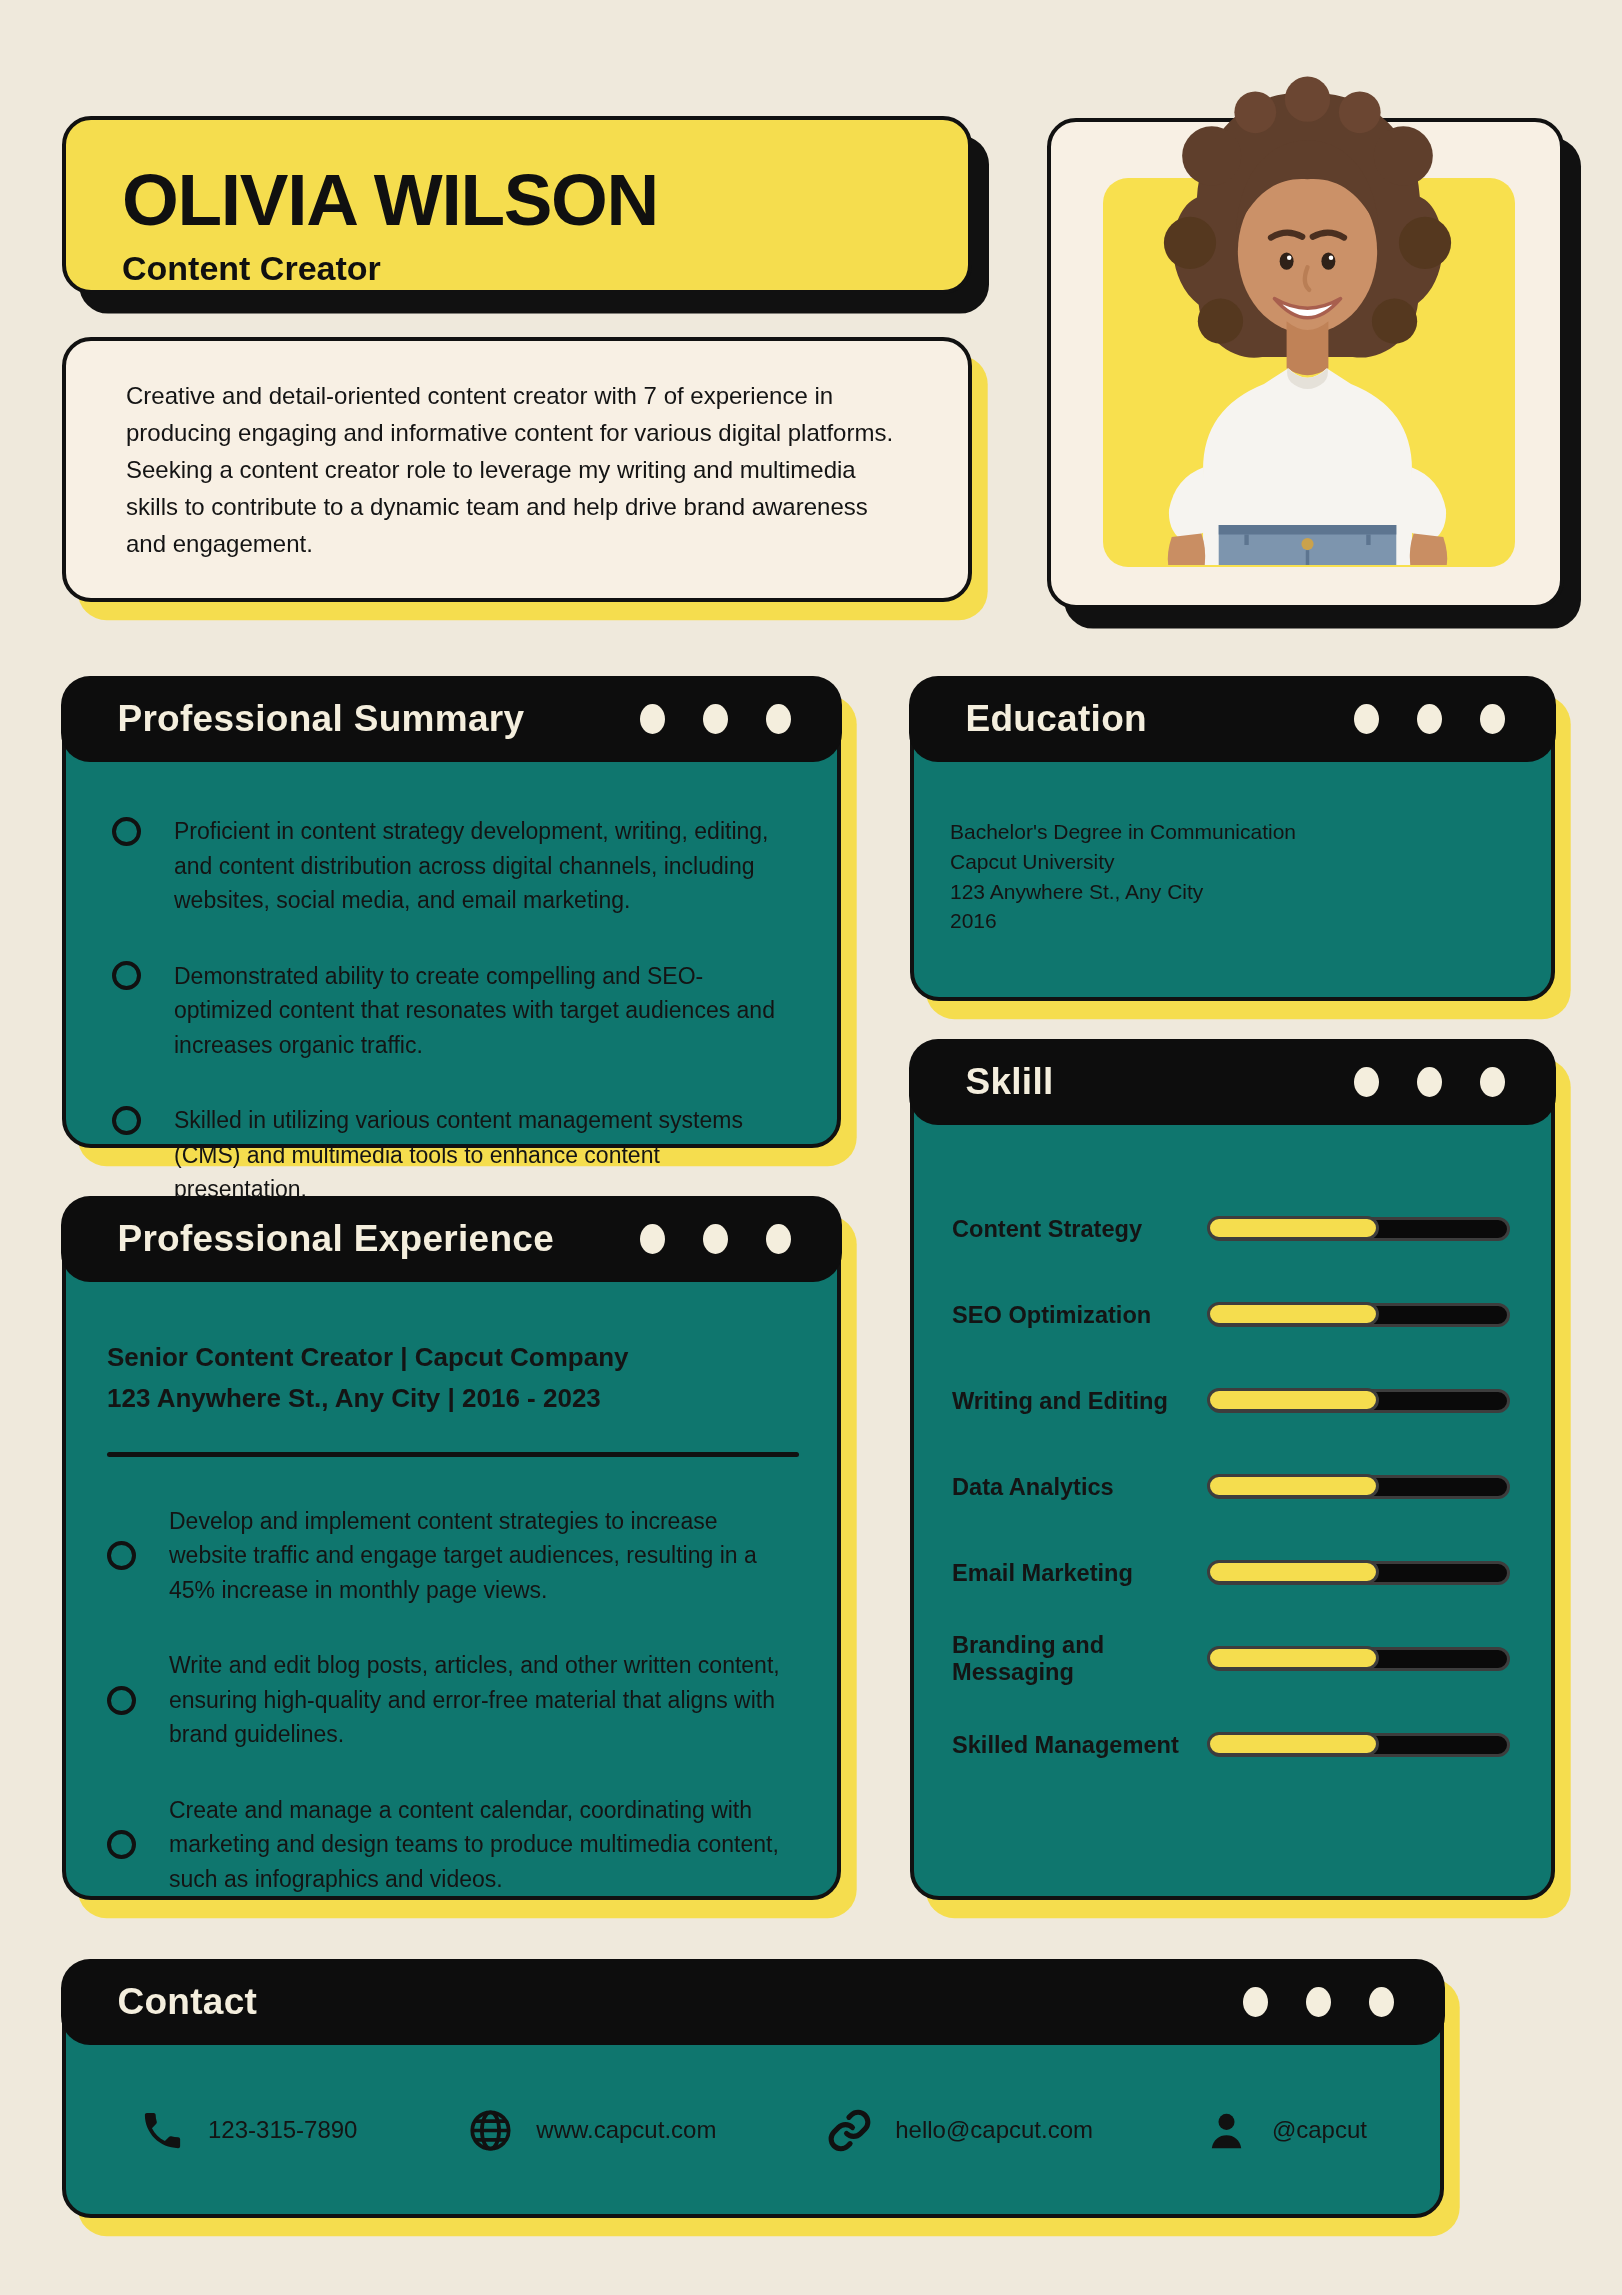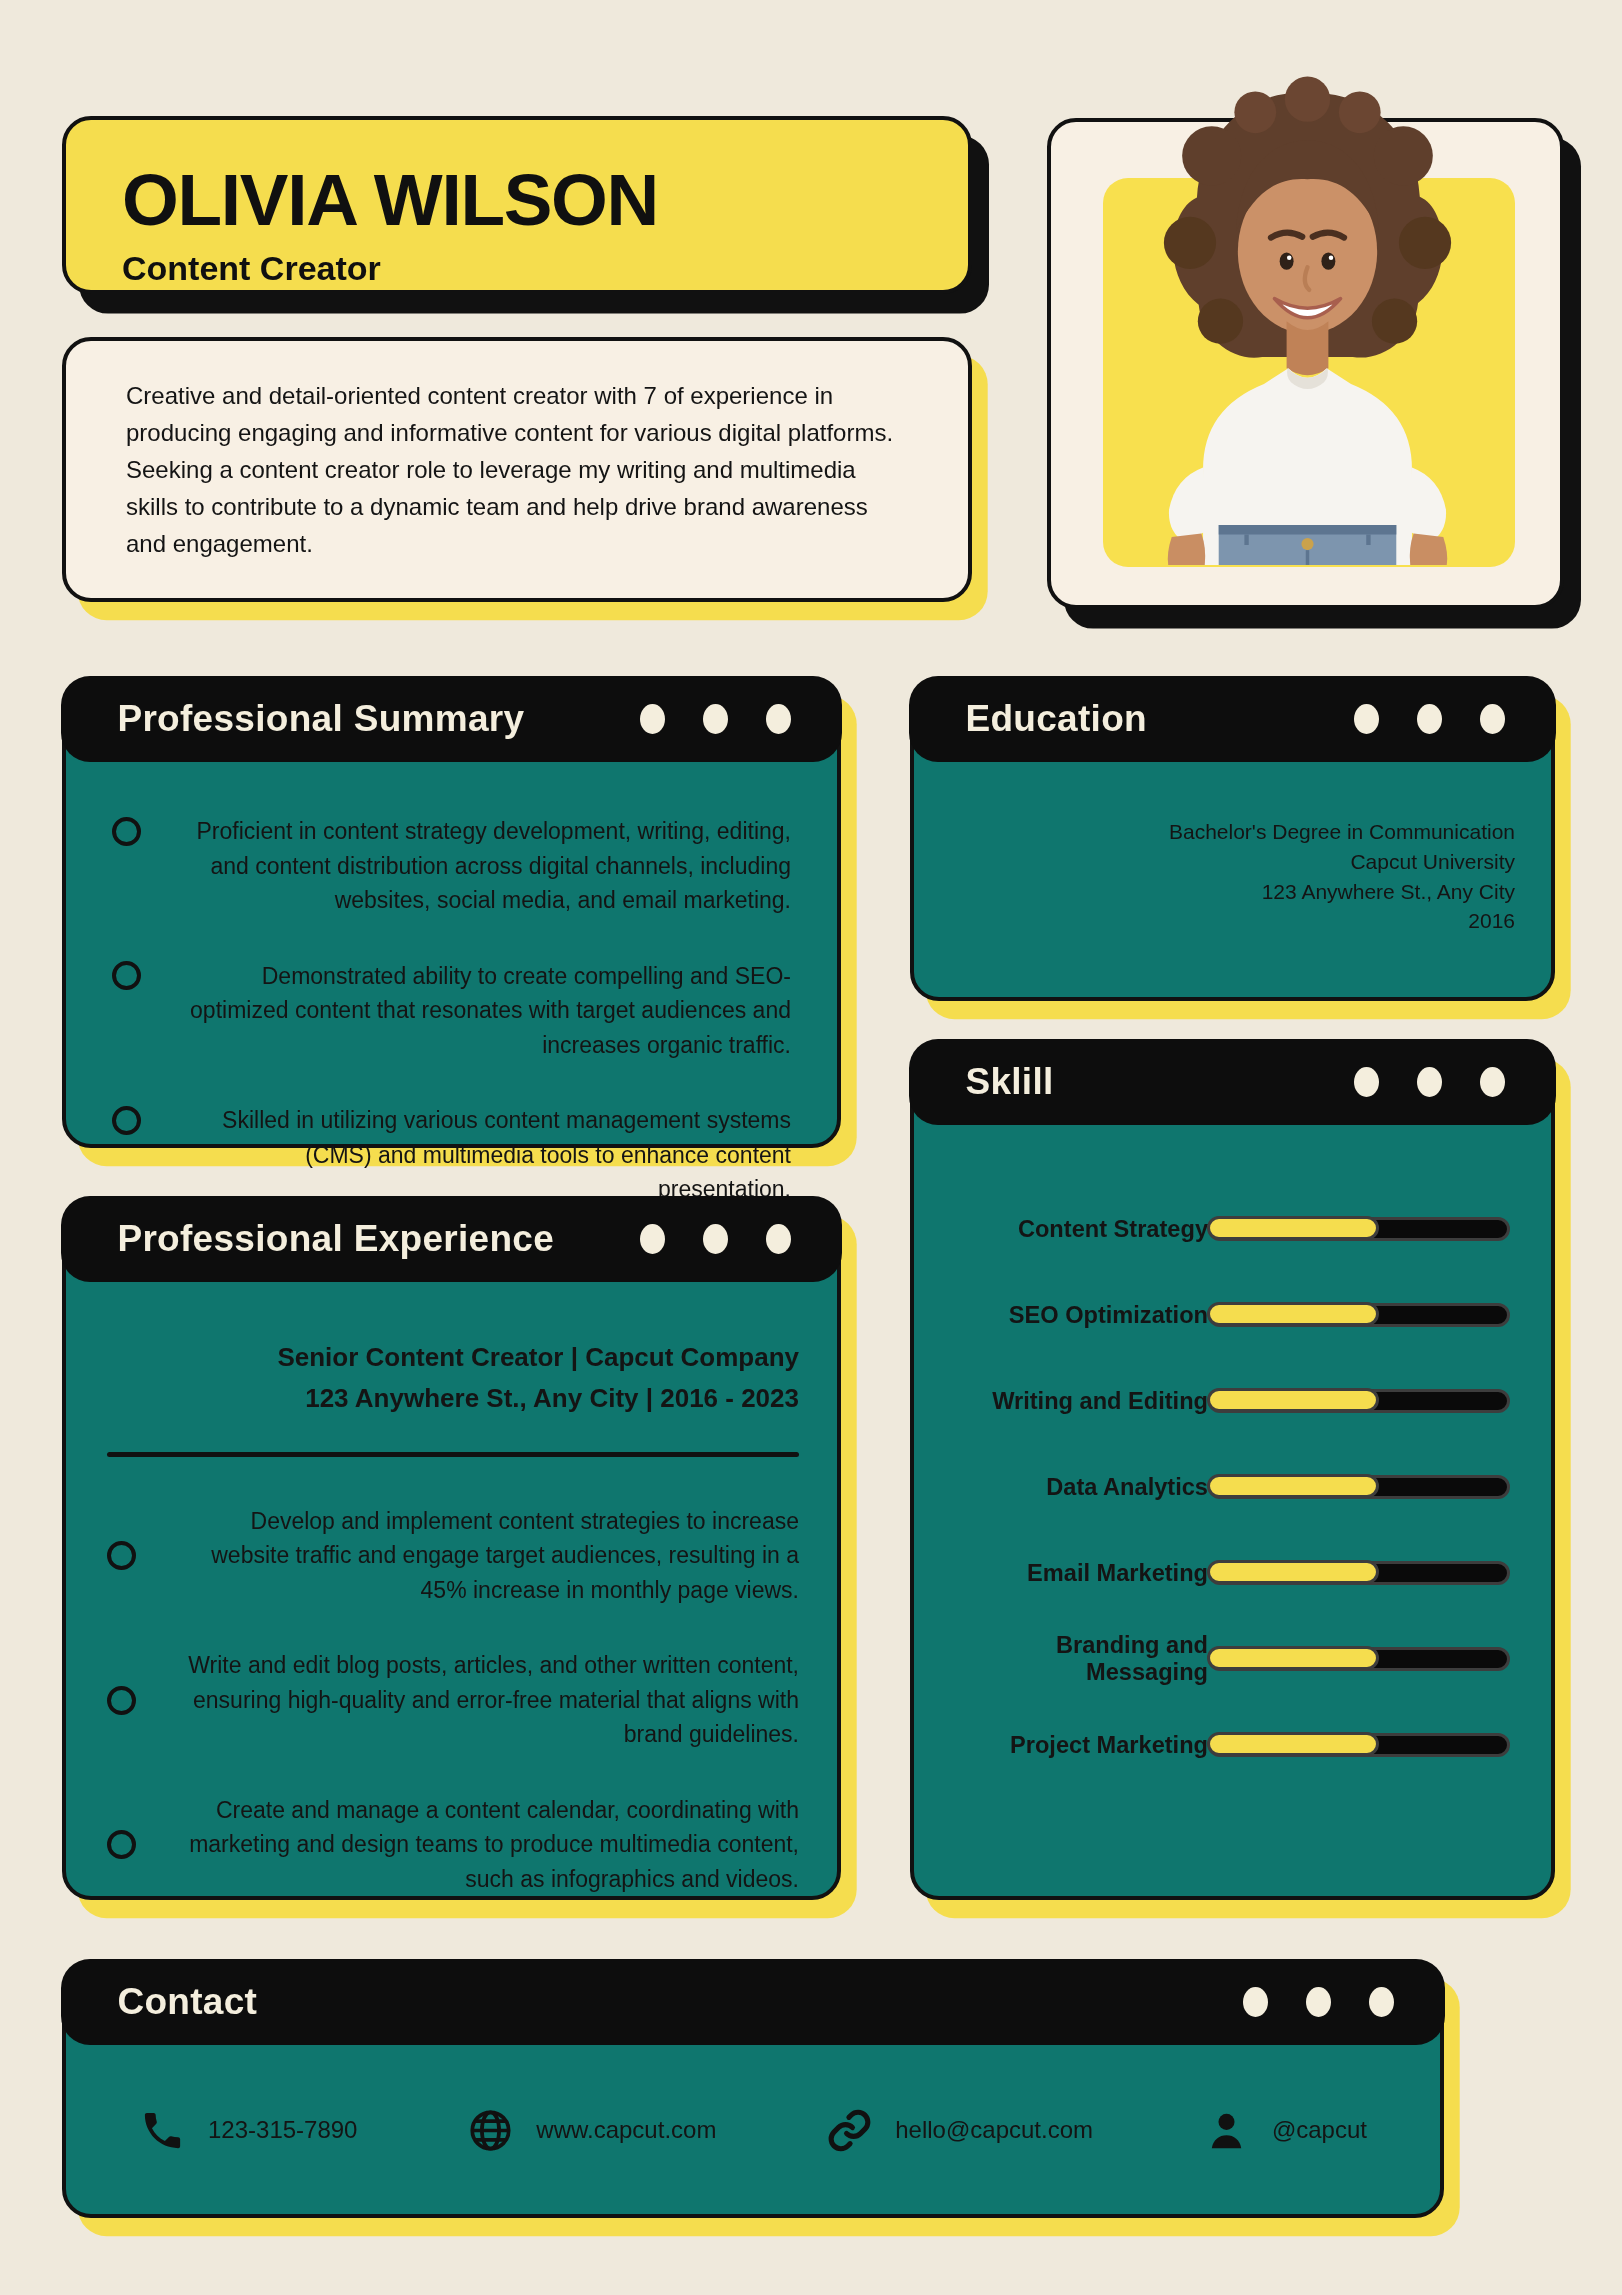--- a/index.html
+++ b/index.html
@@ -28,21 +28,21 @@
   .window { position: absolute; background: #0f766e; border: 4.6px solid #111; border-radius: 29px; }
   .win-header {
     position: absolute; top: -4.6px; left: -4.6px; right: -4.6px; height: 86px;
     background: #0d0d0d; border-radius: 29px;
     display: flex; align-items: center; justify-content: space-between;
     padding: 0 51px 0 56px; z-index: 3;
   }
   .win-title { color: #f4eedd; font-size: 37px; font-weight: 700; letter-spacing: 0.3px; }
   .dots { display: flex; gap: 38px; }
   .dot { width: 25px; height: 30px; border-radius: 50%; background: #f4eedd; }
-  .win-content { position: absolute; top: 82px; left: 0; right: 0; bottom: 0; text-align: right; }
+  .win-content { position: absolute; top: 82px; left: 0; right: 0; bottom: 0; }
 
   
   #title-card { left: 62px; top: 116px; width: 910px; height: 178px; background: #f5dd4e; padding: 38px 0 0 56px; }
   #title-card h1 { margin: 0; font-size: 73px; font-weight: 700; letter-spacing: -1.3px; color: #101010; }
   #title-card .role { margin-top: 7.9px; font-size: 34px; font-weight: 600; color: #101010; }
 
   
   #intro-card { left: 62px; top: 337px; width: 910px; height: 265px; display: flex; align-items: center; }
   #intro-card p { margin: 8px; padding: 0 52px; font-size: 24px; line-height: 1.55; }
 
@@ -245,21 +245,21 @@
         </div>
 
         <div class="skill-row">
           <span class="skill-label">Branding and Messaging</span>
           <span class="skill-bar">
             <span class="skill-fill" style="width: 58%;"></span>
           </span>
         </div>
 
         <div class="skill-row">
-          <span class="skill-label">Project Marketing</span>
+          <span class="skill-label">Skilled Management</span>
           <span class="skill-bar">
             <span class="skill-fill" style="width: 58%;"></span>
           </span>
         </div>
       </div>
   </div>
 
   <div id="experience-window" class="window shadow-yellow">
     <div class="win-header">
       <span class="win-title">Professional Experience</span>

